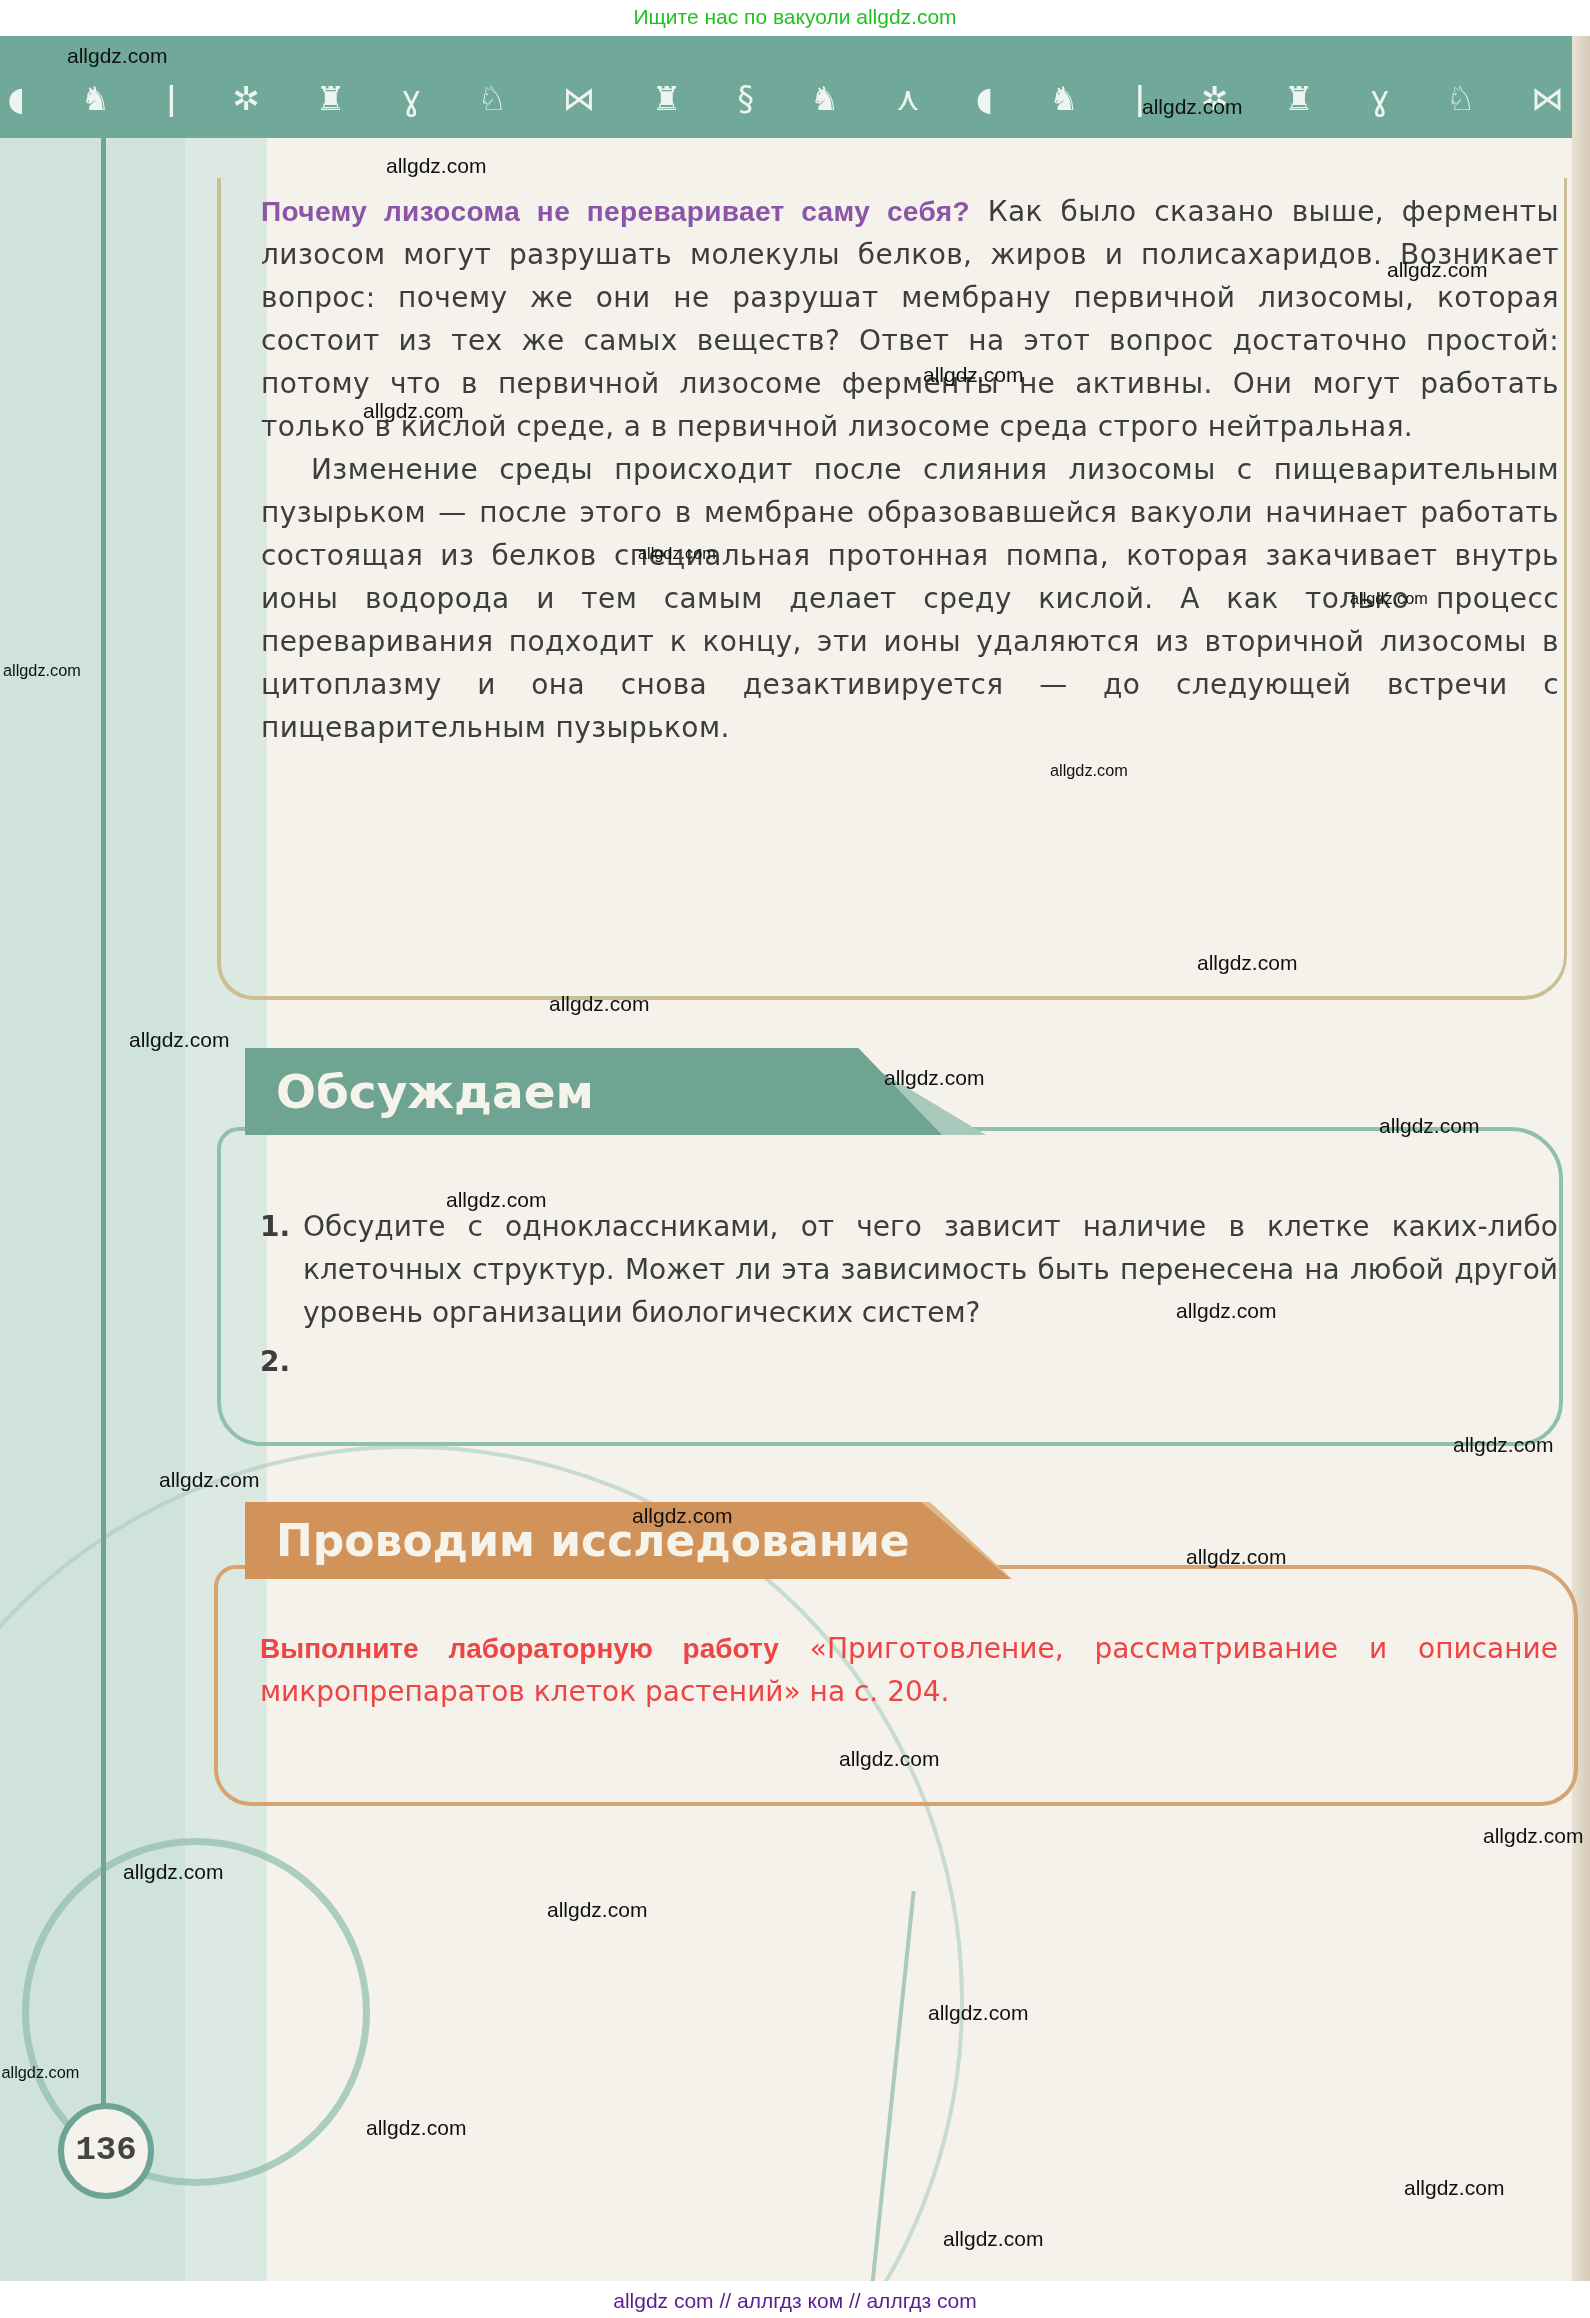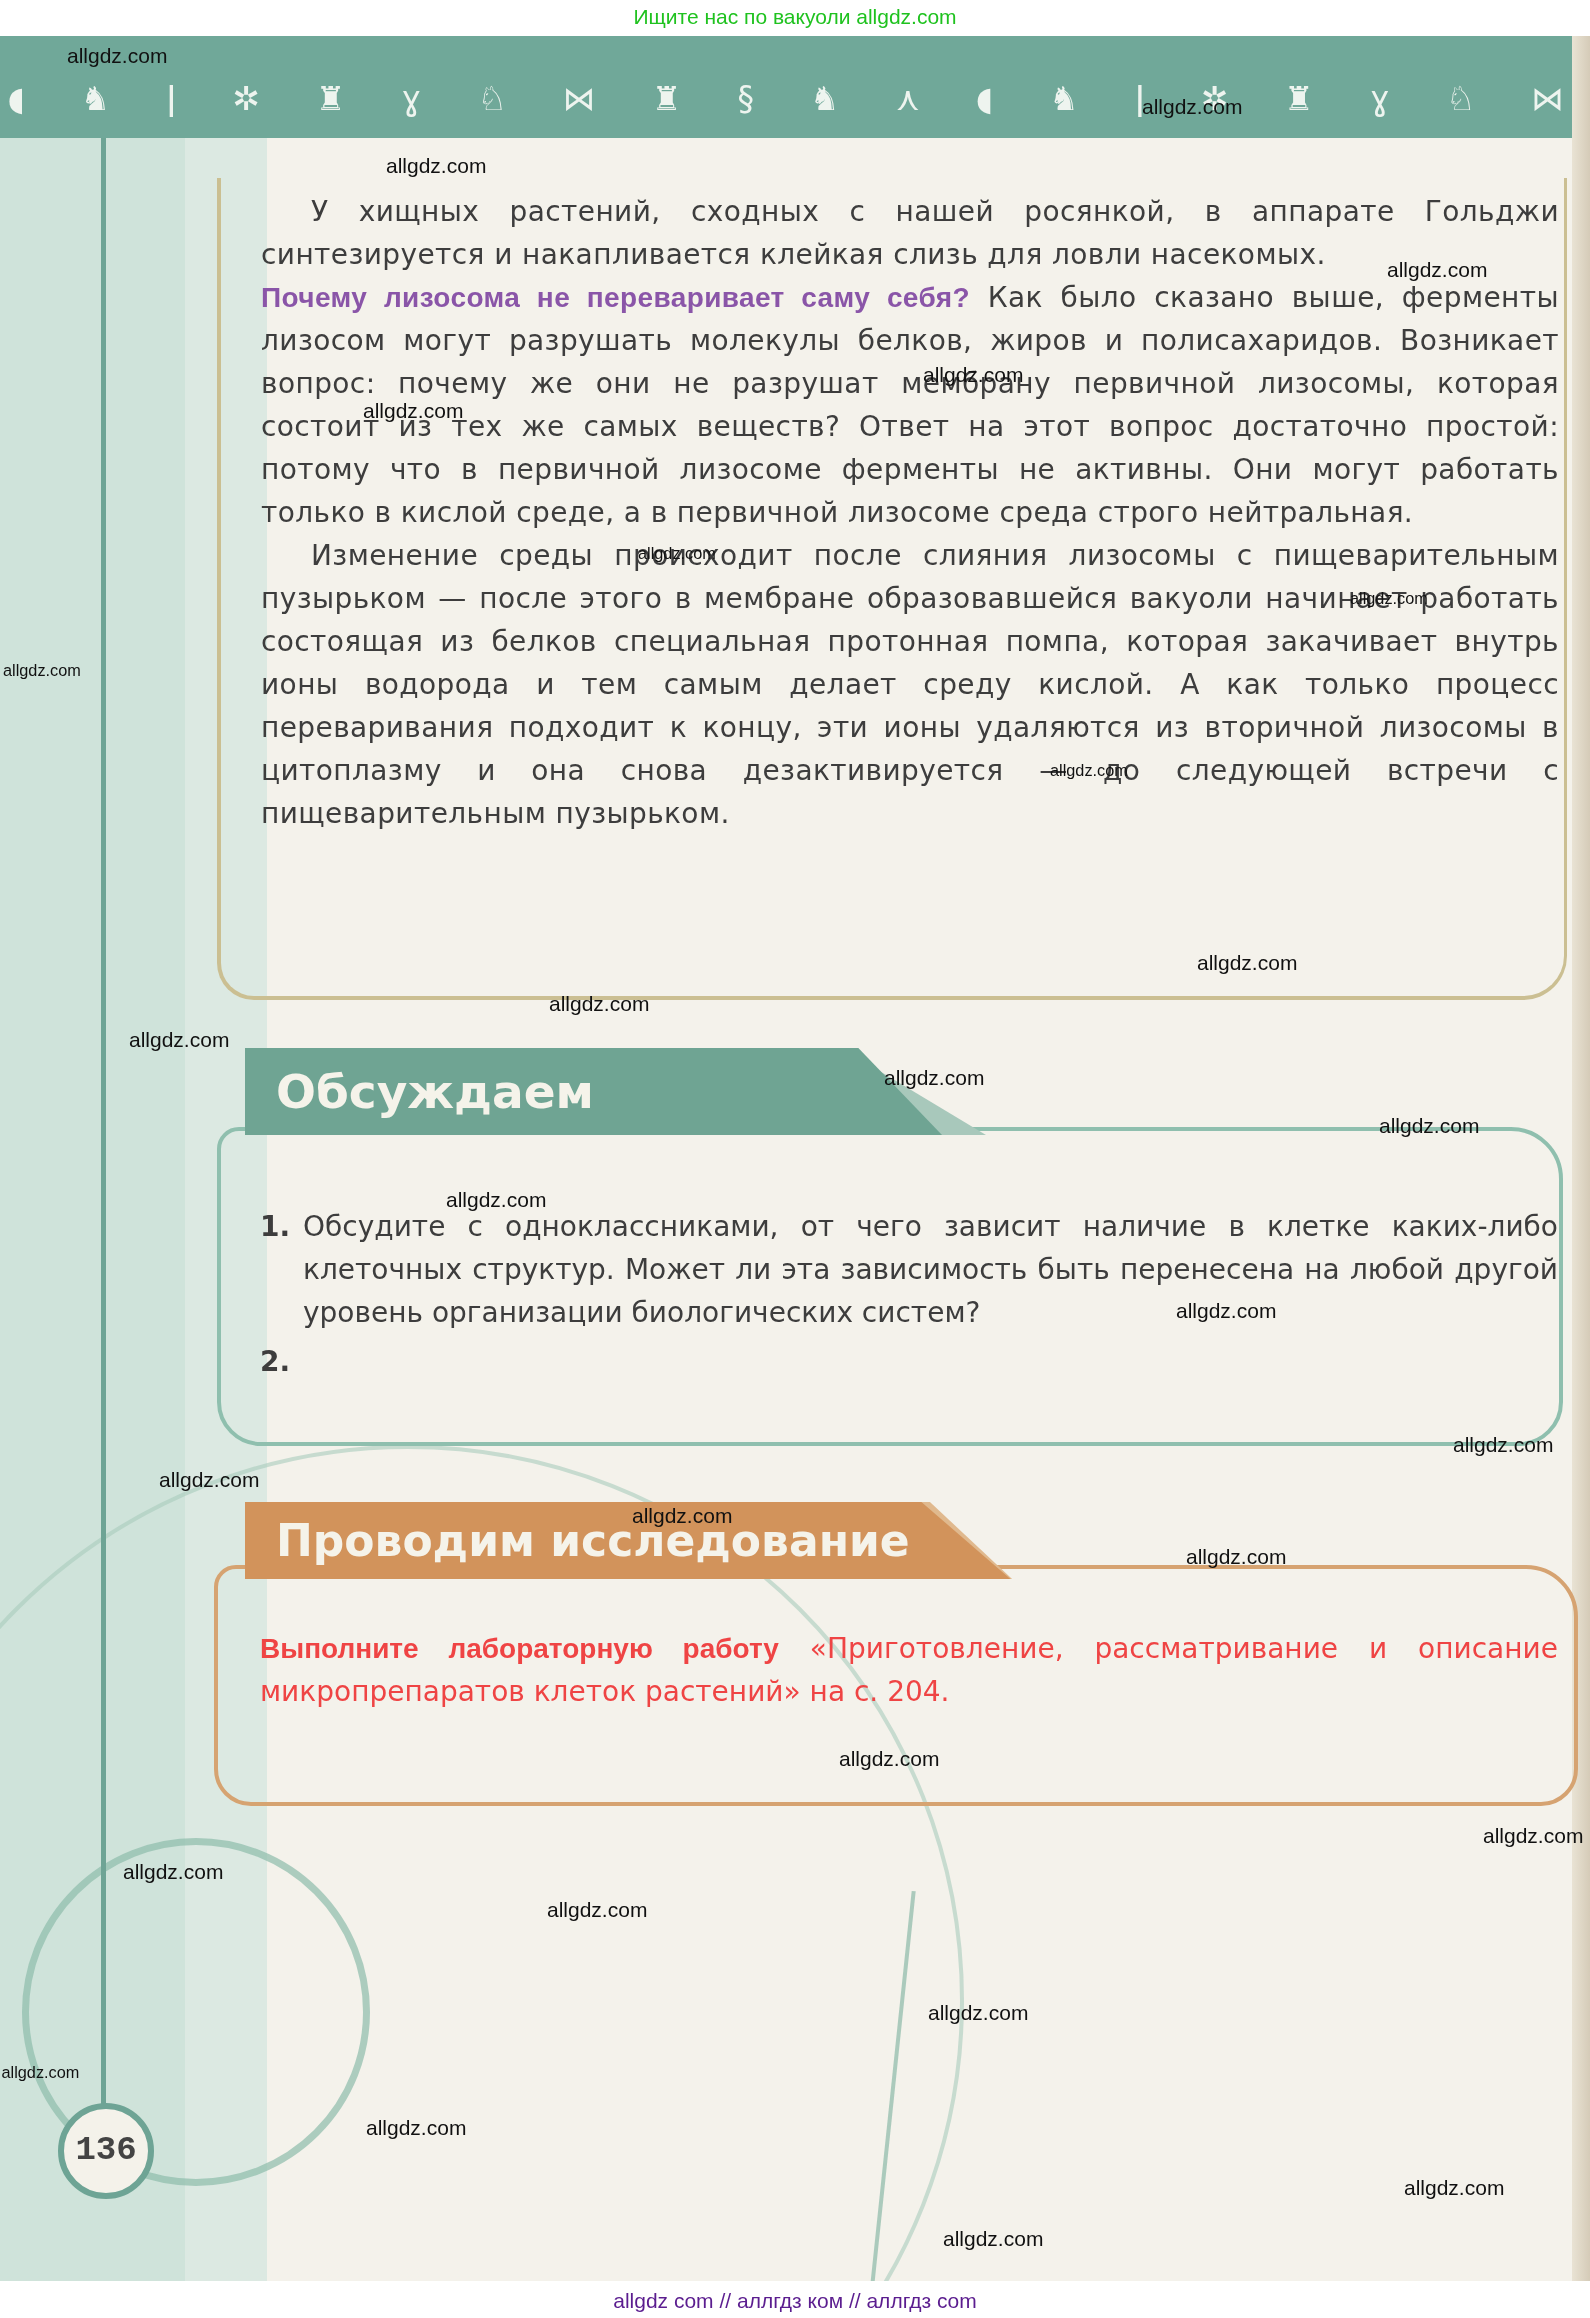--- a/index.html
+++ b/index.html
@@ -99,21 +99,20 @@
   <div class="content-bg"></div>
   <div class="deco"></div>
   <div class="deco2"></div>
   <div class="deco3"></div>
   <div class="margin-line"></div>
   <div class="right-edge"></div>
 </div>
 
 <div class="box1"></div>
 <div class="body-text p1">
-  <p><span class="indent"></span><span>У хищных растений, сходных с нашей росянкой, в аппарате Гольджи синтезируется и накапливается клейкая слизь для ловли насекомых.</span></p>
   <p><span class="accent">Почему лизосома не переваривает саму себя?</span><span> Как было сказано выше, ферменты лизосом могут разрушать молекулы белков, жиров и полисахаридов. Возникает вопрос: почему же они не разрушат мембрану первичной лизосомы, которая состоит из тех же самых веществ? Ответ на этот вопрос достаточно простой: потому что в первичной лизосоме ферменты не активны. Они могут работать только в кислой среде, а в первичной лизосоме среда строго нейтральная.</span></p>
   <p><span class="indent"></span><span>Изменение среды происходит после слияния лизосомы с пищеварительным пузырьком — после этого в мембране образовавшейся вакуоли начинает работать состоящая из белков специальная протонная помпа, которая закачивает внутрь ионы водорода и тем самым делает среду кислой. А как только процесс переваривания подходит к концу, эти ионы удаляются из вторичной лизосомы в цитоплазму и она снова дезактивируется — до следующей встречи с пищеварительным пузырьком.</span></p>
 </div>
 
 <div class="box2"></div>
 <div class="hdr-teal-shadow"></div>
 <div class="hdr hdr-teal">Обсуждаем</div>
 <div class="list">
   <div class="list-item">
     <span class="list-num">1.</span>

